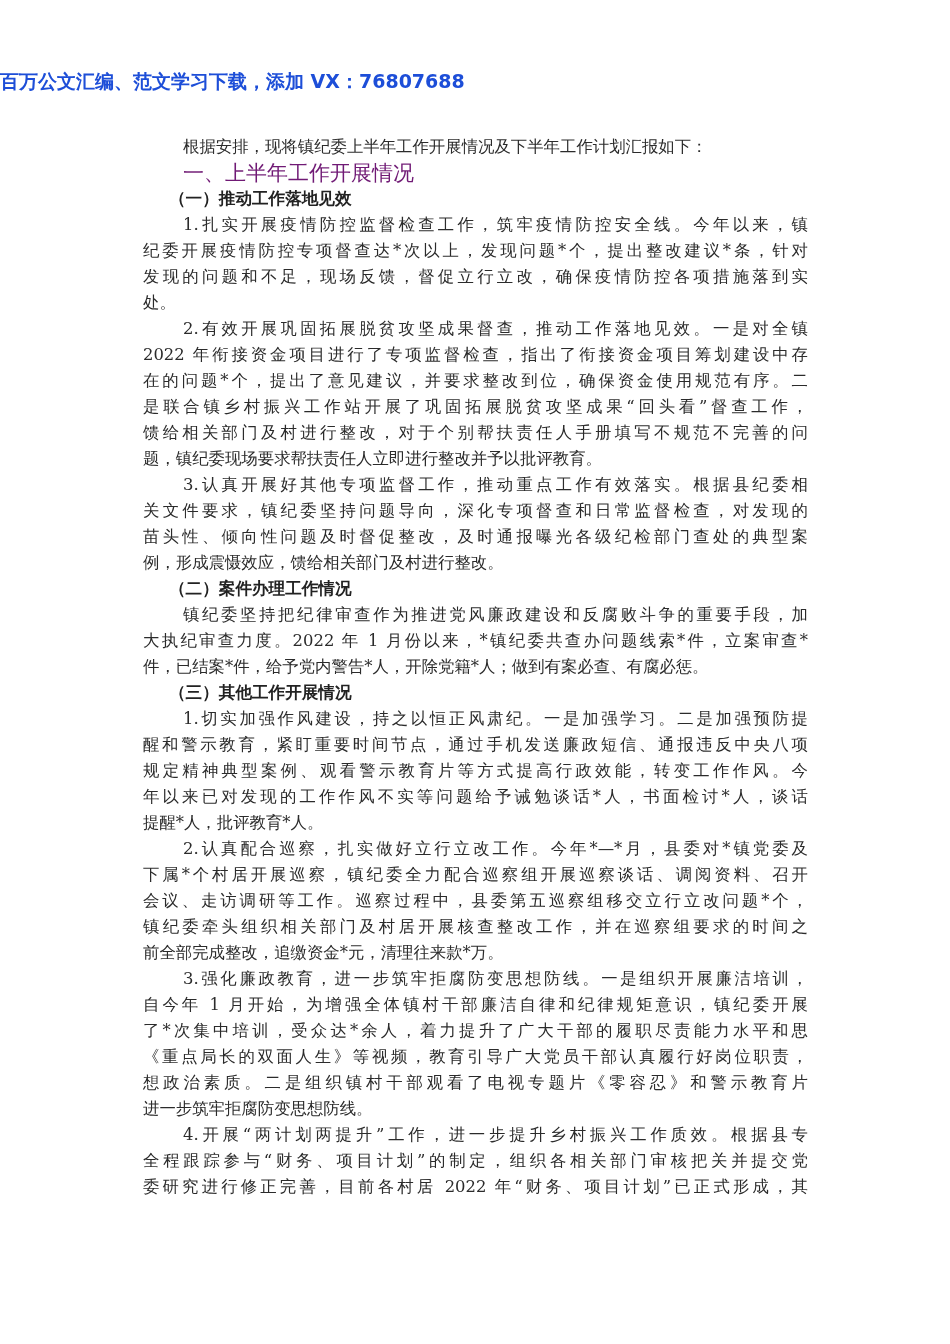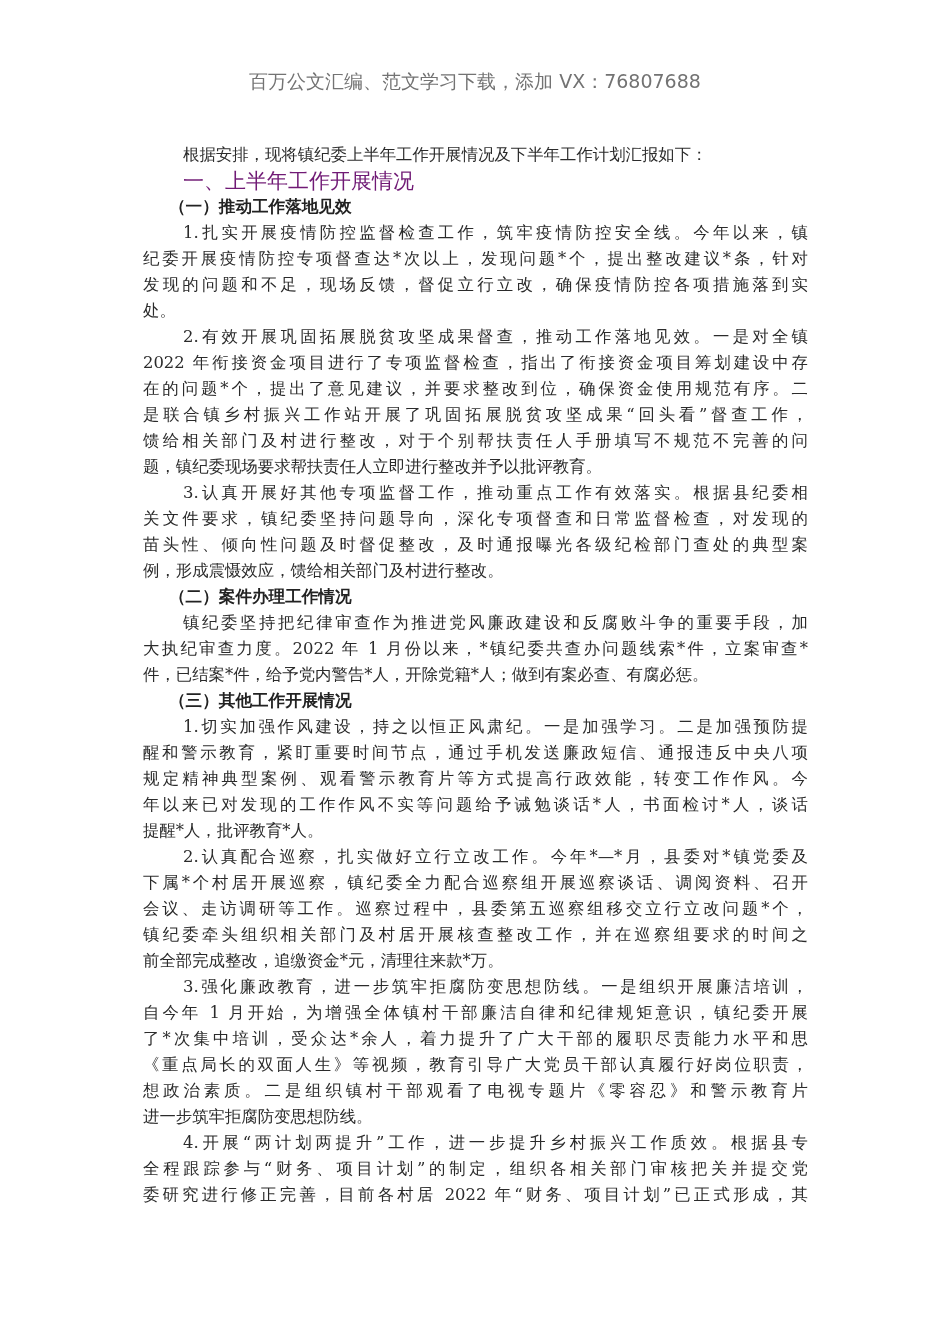--- a/index.html
+++ b/index.html
@@ -1,24 +1,24 @@
 <!DOCTYPE html>
 <html><head>
   <meta charset="utf-8">
   <style>
     html, body { margin: 0; padding: 0; background: #ffffff; }
     body { width: 950px; height: 1344px; position: relative; overflow: hidden; }
     .page { position: absolute; left: 0; top: 0; width: 950px; height: 1344px; background: #ffffff; }
     .banner {
-      position: absolute; left: 0; top: 68px; width: 950px; text-align: center;
+      position: absolute; left: 0; top: 68px; width: 950px; text-align: left;
       font-family: "DejaVu Sans", "Liberation Sans", sans-serif;
-      font-size: 19px; color: #737373; letter-spacing: 0px; line-height: 26px;
+      font-size: 19px; color: #1d4ed8; letter-spacing: 0px; line-height: 26px; font-weight: bold;
     }
     .body {
-      position: absolute; left: 143px; top: 142px; width: 665px;
+      position: absolute; left: 143px; top: 134px; width: 665px;
       font-family: "DejaVu Serif", "Liberation Serif", serif;
       font-size: 16.4px; color: #2b2b2b; line-height: 26px;
     }
     .line { white-space: nowrap; height: 26px; text-align: justify; text-align-last: justify; }
     .line.last { text-align-last: left; }
     .line.indent { padding-left: 40px; }
     .h1 { font-family: "DejaVu Sans", "Liberation Sans", sans-serif; font-weight: normal; font-size: 21px; color: #701a75; text-align-last: left; padding-left: 40px; }
     .h2 { font-family: "DejaVu Sans", "Liberation Sans", sans-serif; font-weight: bold; font-size: 16.6px; color: #222; text-align-last: left; padding-left: 26px; }
   </style>
 </head>

